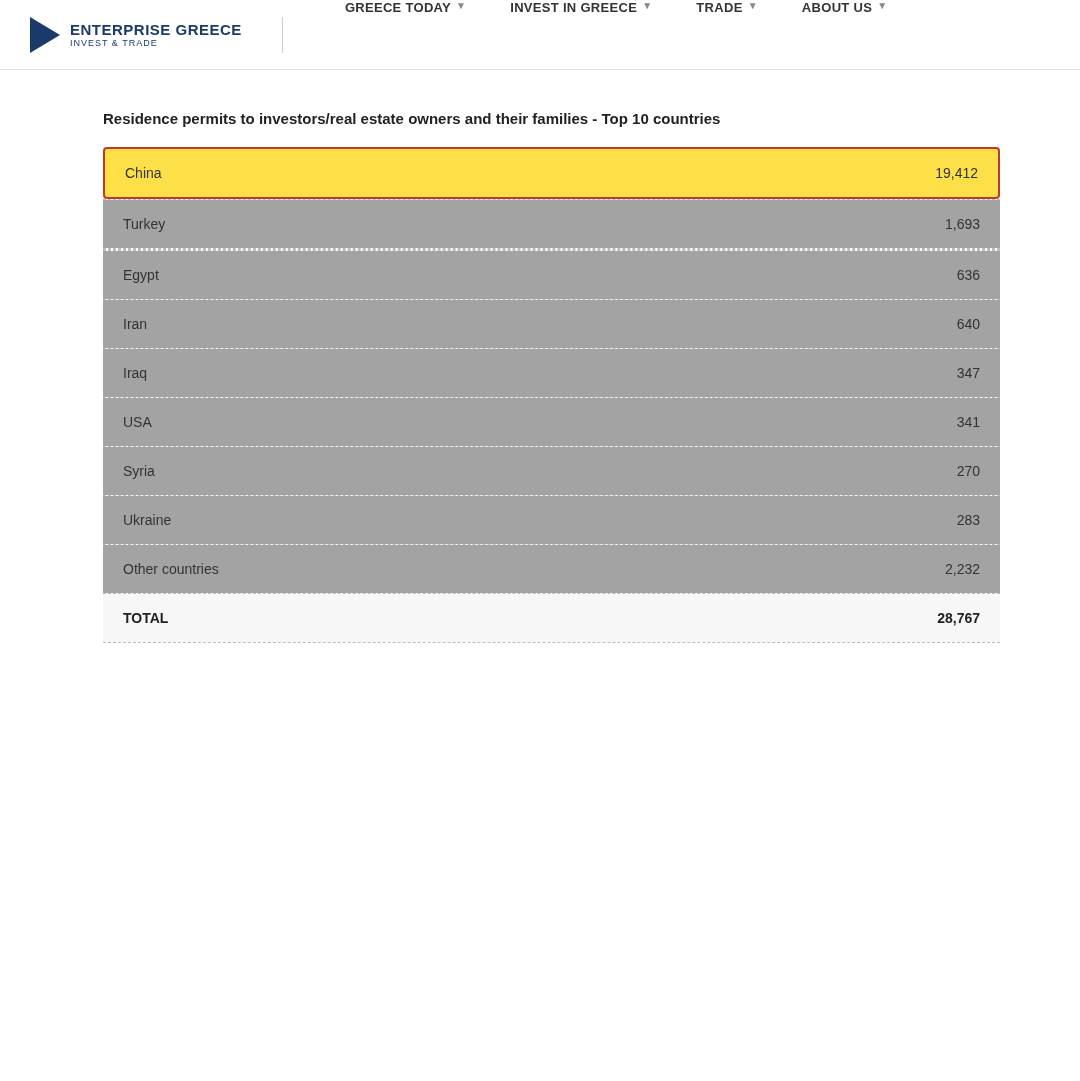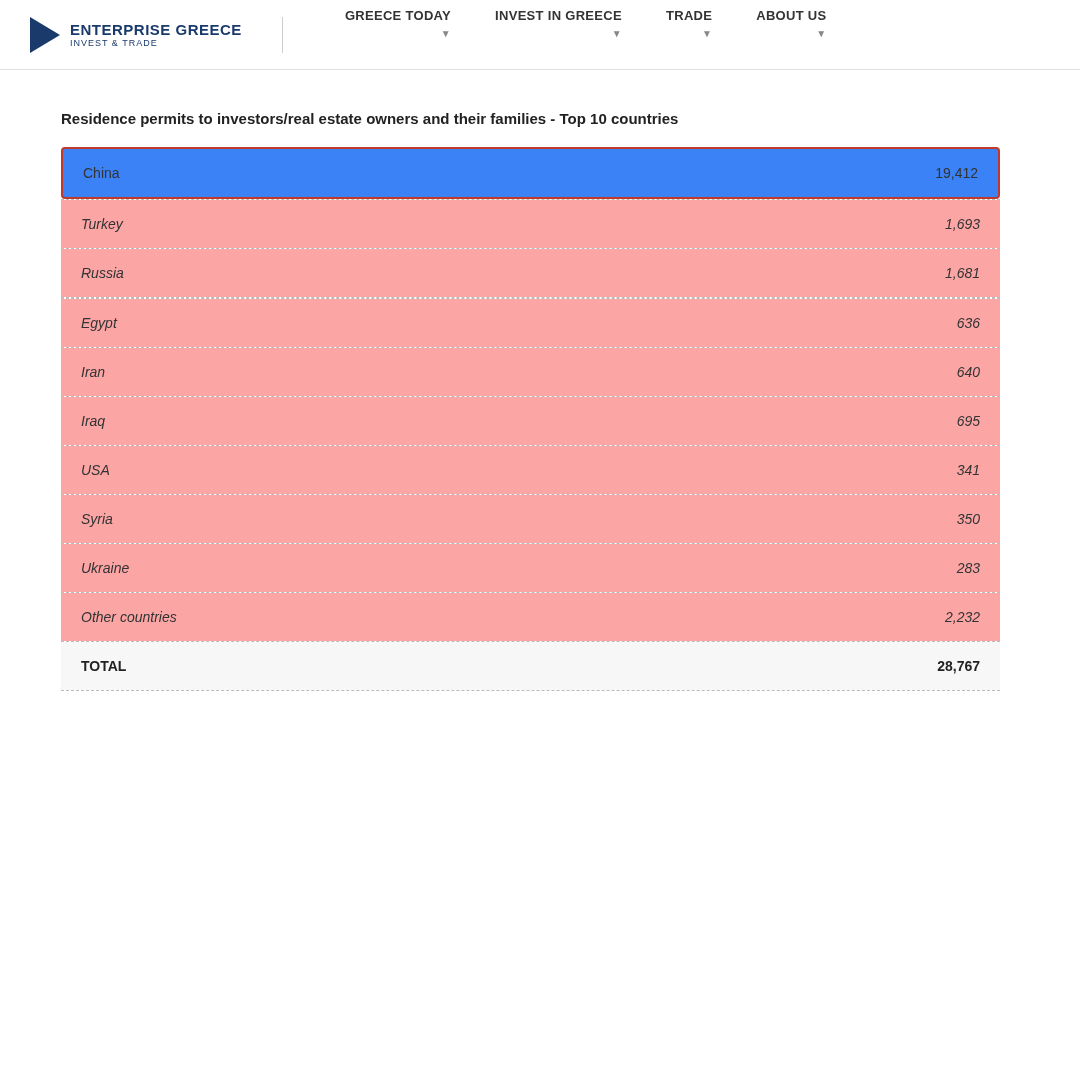--- a/index.html
+++ b/index.html
@@ -58,66 +58,64 @@
 
     nav {
       display: flex;
       align-items: center;
       gap: 0;
       flex: 1;
     }
 
     .nav-item {
       display: flex;
-      align-items: flex-end;
+      align-items: flex-start;
       gap: 5px;
-      padding: 8px 22px;
+      padding: 0 22px;
       font-size: 13px;
       font-weight: 600;
       color: #333;
       cursor: pointer;
       height: 70px;
       text-decoration: none;
       letter-spacing: 0.3px;
-      flex-direction: column;
     }
 
     .nav-chevron {
       font-size: 10px;
       color: #888;
     }
 
     
     main {
-      padding: 40px 80px 60px 61px;
+      padding: 40px 80px 60px 103px;
     }
 
     .table-title {
       font-size: 15px;
       font-weight: 700;
       color: #222;
       margin-bottom: 20px;
     }
 
     .table-row {
       display: flex;
       justify-content: space-between;
       align-items: center;
       padding: 16px 20px;
-      background: #3b82f6;
+      background: #fde047;
     }
 
     .table-row.highlighted {
       border: 2px solid #c0392b;
       border-radius: 4px;
     }
 
     .table-row:not(.highlighted) {
-      background: #fca5a5;
-      font-style: italic;
+      background: #a3a3a3;
     }
 
     .row-separator {
       border: none;
       border-top: 1px dashed #bbb;
       margin: 0;
     }
 
     .country-name {
       font-size: 14px;
@@ -198,49 +196,45 @@
   <div class="table-row highlighted">
         <span class="country-name">China</span>
         <span class="country-value">19,412</span>
       </div>
       <hr class="row-separator">
       <div class="table-row">
         <span class="country-name">Turkey</span>
         <span class="country-value">1,693</span>
       </div>
       <hr class="row-separator">
-      <div class="table-row">
-        <span class="country-name">Russia</span>
-        <span class="country-value">1,681</span>
-      </div>
       <hr class="row-separator">
       <hr class="row-separator">
       <div class="table-row">
         <span class="country-name">Egypt</span>
         <span class="country-value">636</span>
       </div>
       <hr class="row-separator">
       <div class="table-row">
         <span class="country-name">Iran</span>
         <span class="country-value">640</span>
       </div>
       <hr class="row-separator">
       <div class="table-row">
         <span class="country-name">Iraq</span>
-        <span class="country-value">695</span>
+        <span class="country-value">347</span>
       </div>
       <hr class="row-separator">
       <div class="table-row">
         <span class="country-name">USA</span>
         <span class="country-value">341</span>
       </div>
       <hr class="row-separator">
       <div class="table-row">
         <span class="country-name">Syria</span>
-        <span class="country-value">350</span>
+        <span class="country-value">270</span>
       </div>
       <hr class="row-separator">
       <div class="table-row">
         <span class="country-name">Ukraine</span>
         <span class="country-value">283</span>
       </div>
       <hr class="row-separator">
       <div class="table-row">
         <span class="country-name">Other countries</span>
         <span class="country-value">2,232</span>

